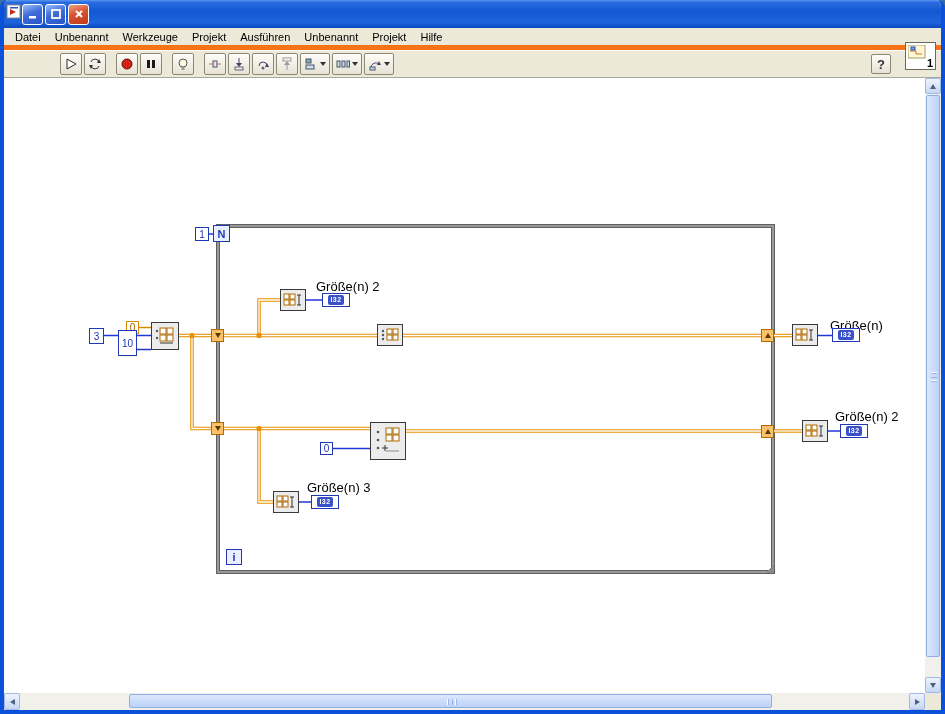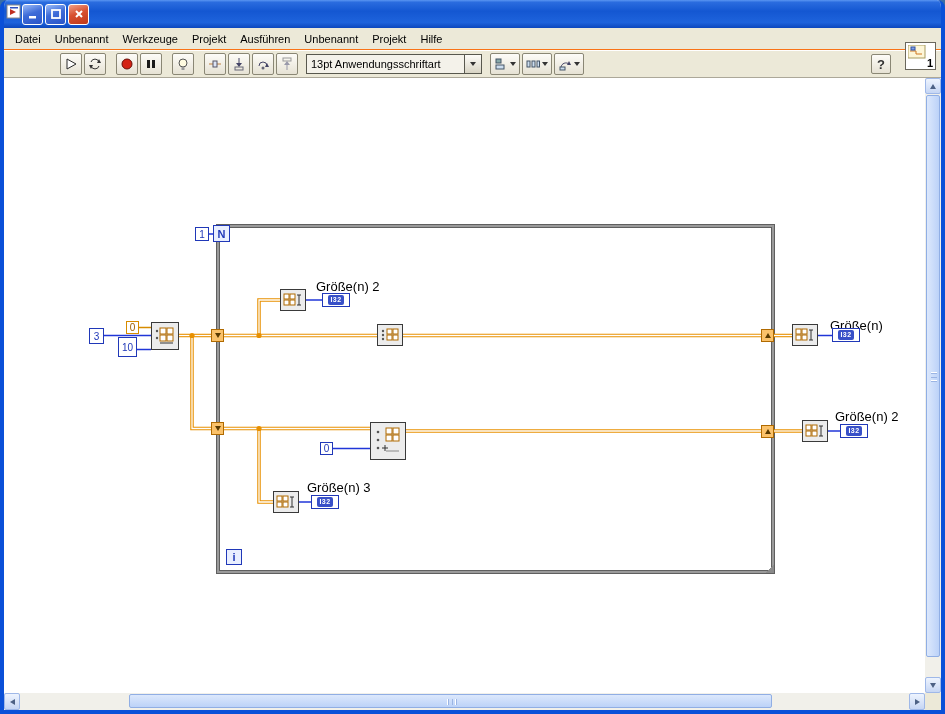--- a/index.html
+++ b/index.html
@@ -16,21 +16,21 @@
     background:linear-gradient(180deg,#5a96f2 0%,#2a6cdf 8%,#1457d2 40%,#1e63dc 80%,#0c47bd 100%);
     border-radius:7px 7px 0 0; display:flex; align-items:center; padding:0 6px;
   }
   .title-text { color:#fff; font-weight:bold; font-size:12px; text-shadow:1px 1px 1px #1a3a8a; margin-left:5px; flex:1; white-space:nowrap; overflow:hidden;}
   .win-btns { display:flex; gap:2px; }
   .wbtn { width:21px; height:21px; border:1px solid #fff; border-radius:3px; display:flex; align-items:center; justify-content:center;
           background:linear-gradient(160deg,#9cbcf8,#3e6cd8 45%,#2a55c8); }
   .wbtn.close { background:linear-gradient(160deg,#f0a088,#d75030 45%,#c03818); }
   
   .menubar { position:absolute; top:28px; left:0; right:0; height:22px; background:#ece9d8;
-             display:flex; align-items:center; padding-left:4px; border-bottom:1px solid #f97316; }
+             display:flex; align-items:center; padding-left:4px; border-bottom:5px solid #f97316; }
   .menu-item { font-size:11px; color:#000; padding:3px 7px; cursor:default; }
   
   .toolbar { position:absolute; top:50px; left:0; right:0; height:28px; background:#ece9d8;
              border-top:1px solid #fff; border-bottom:1px solid #aca899;
              display:flex; align-items:center; padding-left:56px; gap:2px; }
   .tb-btn { width:22px; height:22px; border:1px solid #8a8775; border-radius:2px;
             background:linear-gradient(#fdfcf8,#e6e2d4); display:flex; align-items:center; justify-content:center; }
   .tb-sep { width:6px; }
   .font-select { height:20px; width:176px; border:1px solid #58584e; background:#f4f2ea;
                  display:flex; align-items:center; margin:0 6px; }
@@ -185,26 +185,20 @@
           <circle cx="7" cy="11" r="1.5" fill="#667"></circle>
         </svg>
       </span>
     <span class="tb-btn">
       <svg width="14" height="14">
           <rect x="3" y="1" width="8" height="3" fill="none" stroke="#999"></rect>
           <line x1="7" y1="13" x2="7" y2="8" stroke="#99a"></line>
           <polygon points="4,8 10,8 7,4" fill="#99a"></polygon>
         </svg>
       </span>
-    <span class="font-select">
-      <span class="fs-text">13pt Anwendungsschriftart</span>
-      <span class="fs-arrow">
-          <span class="dd-arrow"></span>
-        </span>
-    </span>
     <span class="dd-btn">
       <svg width="14" height="14">
           <rect x="2" y="2" width="5" height="4" fill="#8aa" stroke="#456"></rect>
           <rect x="2" y="8" width="8" height="4" fill="#cde" stroke="#456"></rect>
         </svg>
       <span class="dd-arrow"></span>
       </span>
     <span class="dd-btn">
       <svg width="14" height="14">
           <rect x="1" y="4" width="3" height="6" fill="#cde" stroke="#456"></rect>
@@ -283,21 +277,21 @@
             <circle cx="255" cy="350.5" r="2.6"></circle>
         </g>
       </svg>
 
       <div class="const" style="left:191px;top:149px;width:14px;height:14px">1</div>
       <div class="term" style="left:209px;top:147px;width:17px;height:17px">N</div>
       <div class="term" style="left:222px;top:471px;width:16px;height:16px">i</div>
 
       <div class="const" style="left:85px;top:250px;width:15px;height:16px">3</div>
       <div class="const orange" style="left:122px;top:243px;width:13px;height:13px">0</div>
-      <div class="const" style="left:114px;top:259px;width:19px;height:20px">10</div>
+      <div class="const" style="left:114px;top:252px;width:19px;height:26px">10</div>
 
       <div class="node" style="left:147px;top:244px;width:28px;height:28px">
         <svg width="22" height="20">
             <g fill="#fff" stroke="#b06a00">
               <rect x="6" y="2" width="6" height="6"></rect>
               <rect x="13" y="2" width="6" height="6"></rect>
               <rect x="6" y="9" width="6" height="6"></rect>
               <rect x="13" y="9" width="6" height="6"></rect>
             </g>
             <circle cx="3" cy="5" r="1.2" fill="#555"></circle>

